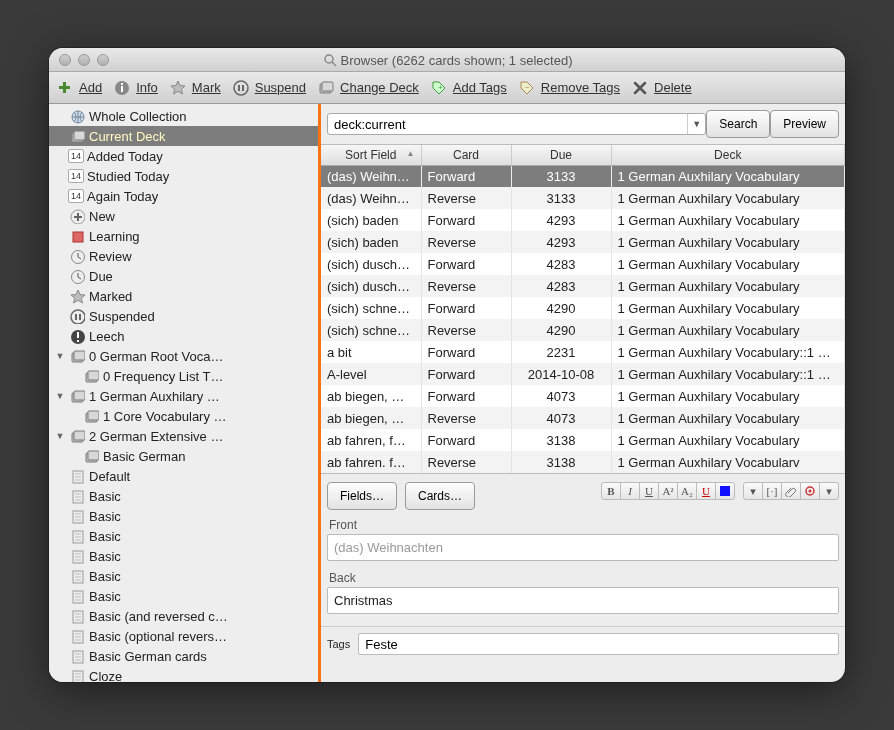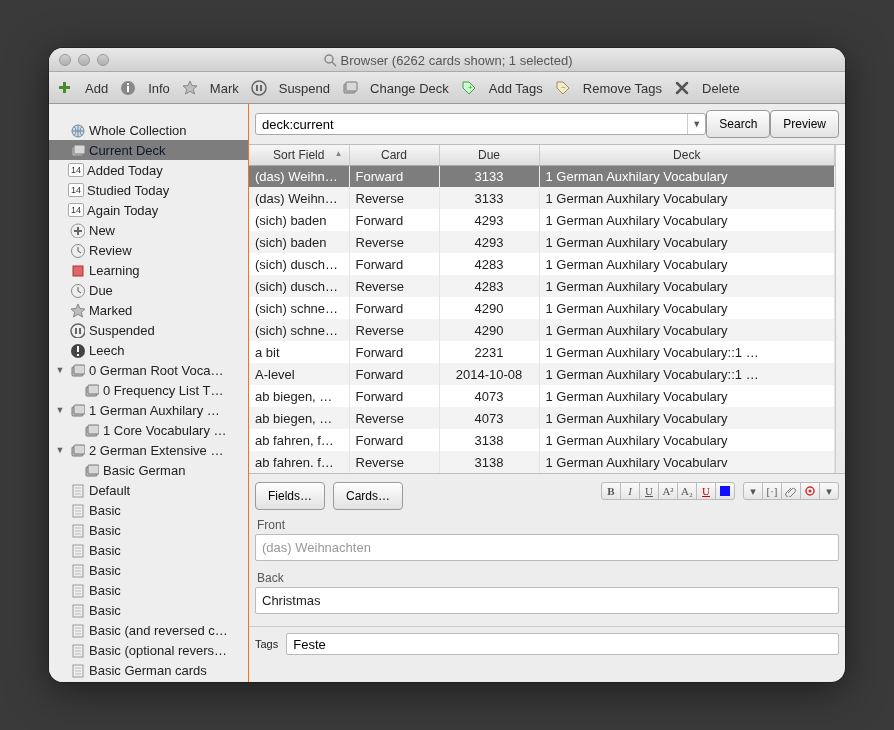--- a/index.html
+++ b/index.html
@@ -63,48 +63,49 @@
   .toolbar {
     height:32px;
     background:var(--mac-header-grad);
     border-bottom:1px solid #9a9a9a;
     display:flex;
     align-items:center;
     padding:0 8px;
     gap:12px;
   }
   .tbtn {
-    display:flex;align-items:flex-end;gap:12px;
+    display:flex;align-items:flex-start;gap:6px;
     color:#333;font-size:13px;
     cursor:default;
+    text-decoration:underline;
   }
   .tbtn svg{width:16px;height:16px;}
   .body {
     flex:1;
     display:flex;
     min-height:0;
   }
   
   .sidebar {
-    width:200px;
+    width:272px;
     background:#eee;
-    border-right:1px solid #f97316;
+    border-right:3px solid #f97316;
     overflow-y:auto;
-    padding-top:16px;
+    padding-top:2px;
   }
   .srow {
     display:flex;align-items:center;
     height:20px;
     padding-left:6px;
     gap:3px;
     white-space:nowrap;
     overflow:hidden;text-overflow:ellipsis;
     font-size:13px;
   }
-  .srow.sel {background:var(--sidebar-sel);color:#0f172a;}
+  .srow.sel {background:var(--sidebar-sel);color:#fef9c3;}
   .srow .disc{width:10px;display:inline-flex;justify-content:center;color:#666;font-size:9px;}
   .srow.sel .disc{color:#fff;}
   .srow .ico{width:18px;display:inline-flex;justify-content:center;align-items:center;}
   .srow .lbl{overflow:hidden;text-overflow:ellipsis;}
   .indent1{padding-left:20px;}
   
   .main {
     flex:1;
     display:flex;
     flex-direction:column;
@@ -143,21 +144,21 @@
   }
   table.cards tbody tr:nth-child(even){background:var(--row-alt);}
   table.cards tbody tr:nth-child(odd){background:#fff;}
   table.cards tbody tr.sel{background:var(--row-sel);color:#fff;}
   table.cards tbody tr.sel td{border-right-color:transparent;}
   .col-sort{width:100px}
   .col-card{width:90px}
   .col-due{width:100px;text-align:center}
   .col-deck{}
   .tablescroll{width:10px;background:linear-gradient(#fafafa,#eaeaea);border-left:1px solid #ccc;}
-  .tablecontainer{display:flex;}
+  .tablecontainer{display:flex;flex-direction:column;}
   .tablecontainer>div:first-child{flex:1;min-width:0;}
   
   .editbar{display:flex;padding:8px 6px 4px;gap:8px;}
   .editbar .spacer{flex:1;}
   .rt{display:flex;gap:0;}
   .rt button{
     width:20px;height:18px;border:1px solid #bbb;background:linear-gradient(#fafafa,#e6e6e6);
     font:11px "Times New Roman",serif;padding:0;margin-left:-1px;color:#555;
     display:flex;align-items:center;justify-content:center;
   }
@@ -349,33 +350,33 @@
             <svg class="ic">
               <use href="#i-plus2"></use>
             </svg>
           </span>
           <span class="lbl">New</span>
         </div>
         <div class="srow">
           <span class="disc"></span>
           <span class="ico">
             <svg class="ic">
+              <use href="#i-sq"></use>
+            </svg>
+          </span>
+          <span class="lbl">Learning</span>
+        </div>
+        <div class="srow">
+          <span class="disc"></span>
+          <span class="ico">
+            <svg class="ic">
               <use href="#i-clock"></use>
             </svg>
           </span>
           <span class="lbl">Review</span>
-        </div>
-        <div class="srow">
-          <span class="disc"></span>
-          <span class="ico">
-            <svg class="ic">
-              <use href="#i-sq"></use>
-            </svg>
-          </span>
-          <span class="lbl">Learning</span>
         </div>
         <div class="srow">
           <span class="disc"></span>
           <span class="ico">
             <svg class="ic">
               <use href="#i-clock"></use>
             </svg>
           </span>
           <span class="lbl">Due</span>
         </div>

